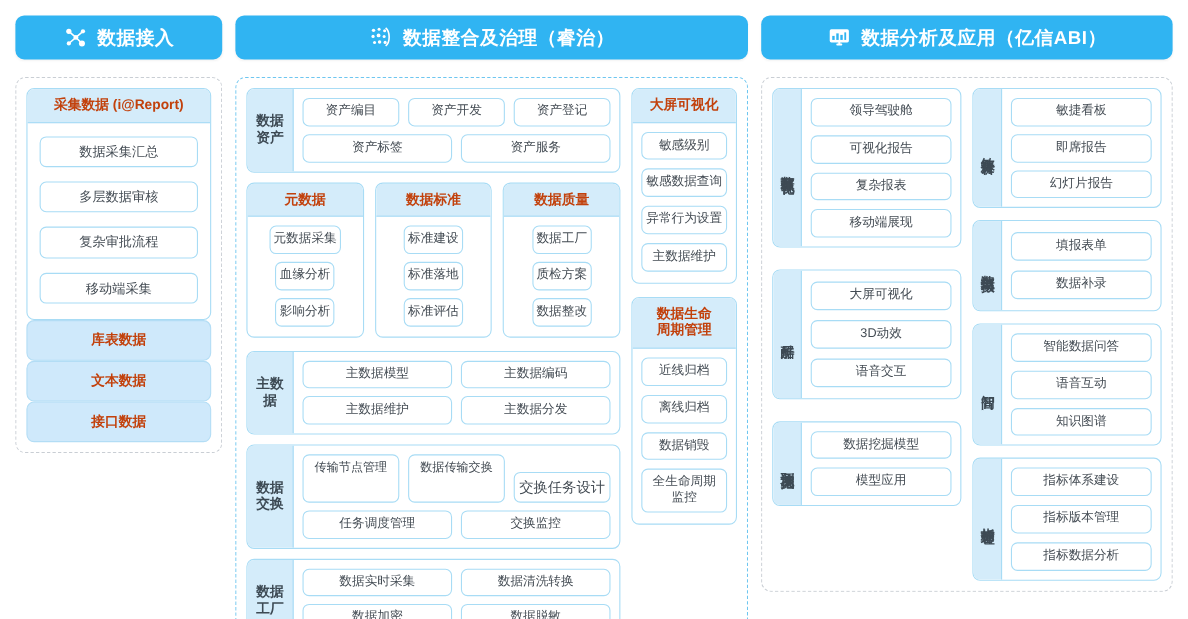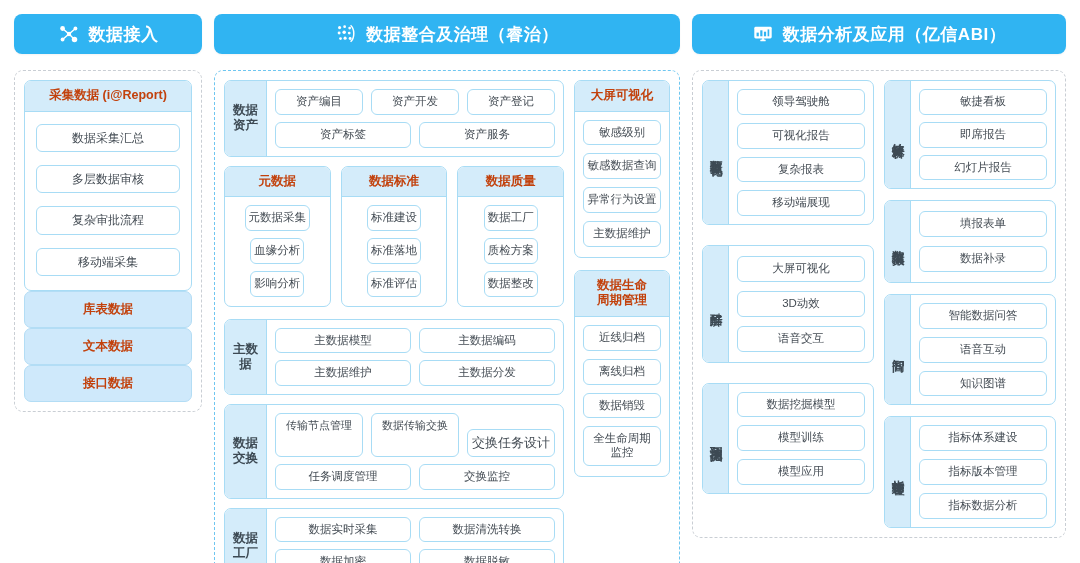--- a/index.html
+++ b/index.html
@@ -302,21 +302,20 @@
                 <div class="it sm">3D动效</div>
                 <div class="it sm">语音交互</div>
               </div>
             </div>
             <div class="grp">
               <div class="lbl vert">
                 <span>预测挖掘</span>
               </div>
               <div class="body">
                 <div class="it sm">数据挖掘模型</div>
-                <div class="it sm">模型训练</div>
                 <div class="it sm">模型应用</div>
               </div>
             </div>
           </div>
 
           <div class="rcolR">
             <div class="grp">
               <div class="lbl vert">
                 <span>敏捷分析</span>
               </div>

